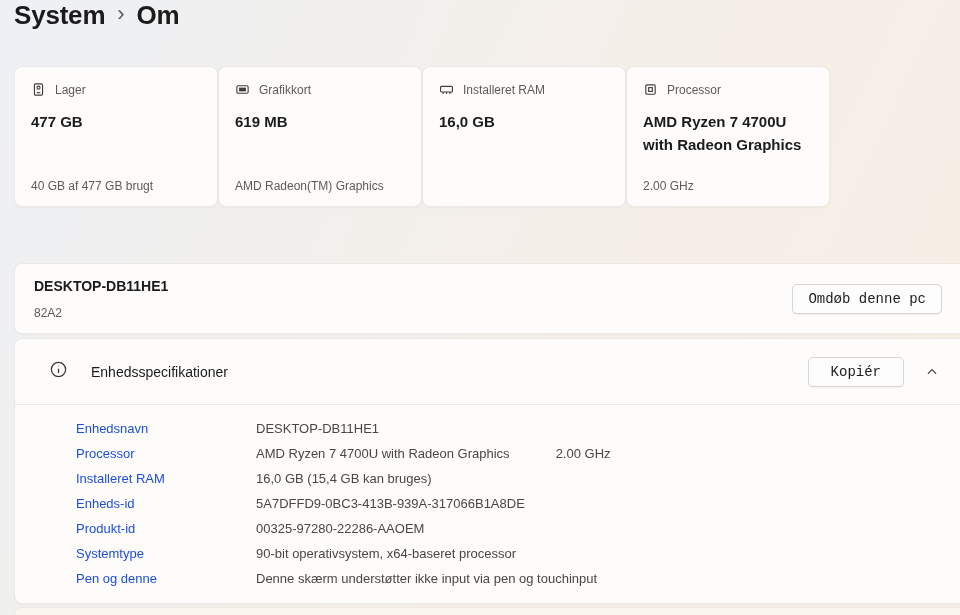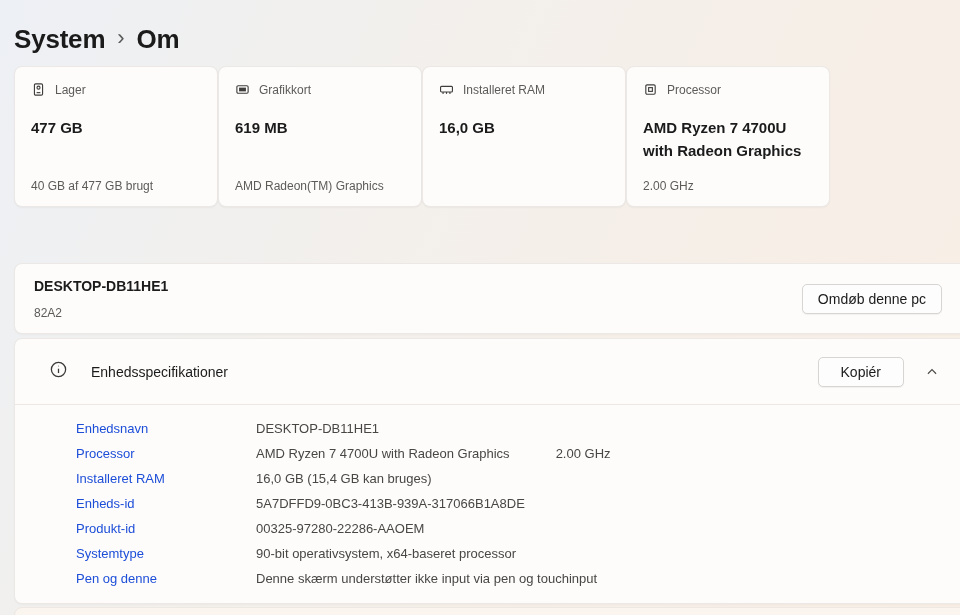--- a/index.html
+++ b/index.html
@@ -7,50 +7,50 @@
   .page {
     position: relative;
     width: 960px; height: 615px;
     overflow: hidden;
     background: linear-gradient(115deg, #edf0f5 0%, #f1f0ee 26%, #f5efe9 55%, #f8eee5 100%);
     font-family: "Liberation Sans", sans-serif;
     color: #1b1b1b;
   }
   
   .breadcrumb {
-    position: absolute; left: 14px; top: 24px;
+    position: absolute; left: 14px; top: 0;
     display: flex; align-items: center; gap: 12px;
     font-size: 26px; font-weight: 700; letter-spacing: -0.2px;
   }
   .crumb-sep { font-size: 22px; font-weight: 400; color: #5a5a5a; padding-bottom: 3px; }
   
   .cards { position: absolute; left: 14px; top: 66px; display: flex; }
   .card {
     width: 204px; height: 141px;
     background: #fdfcfb; border: 1px solid #ebe8e5; border-radius: 8px;
     box-shadow: 0 1px 2px rgba(0,0,0,.04);
     padding: 15px 16px 13px 16px;
     display: flex; flex-direction: column;
   }
   .card-head { display: flex; align-items: center; gap: 9px; color: #5d5b58; font-size: 12px; }
   .card-head svg { flex: 0 0 auto; display: block; }
-  .card-value { margin-top: 20px; font-size: 15px; font-weight: 700; line-height: 1.5; color: #1b1b1b; }
+  .card-value { margin-top: 14px; font-size: 15px; font-weight: 700; line-height: 1.5; color: #1b1b1b; }
   .card-detail { margin-top: auto; font-size: 12px; color: #5d5b58; min-height: 14px; }
   
   .panel {
     position: absolute; left: 14px; width: 954px;
     background: #fdfcfb; border: 1px solid #ebe8e5; border-radius: 8px;
     box-shadow: 0 1px 2px rgba(0,0,0,.03);
   }
   .device-card { top: 263px; height: 71px; display: flex; align-items: center; padding: 0 25px 0 19px; }
   .device-name { font-size: 14px; font-weight: 700; line-height: 1.3; }
   .device-model { font-size: 12px; color: #5d5b58; margin-top: 10px; }
   .win-btn {
     background: #fdfdfd; border: 1px solid #d7d4d1; border-radius: 5px;
-    font-family: Liberation Sans, sans-serif; font-size: 14px; color: #1b1b1b;
+    font-family: Liberation Mono, monospace; font-size: 14px; color: #1b1b1b;
     padding: 6px 15px; box-shadow: 0 1px 1px rgba(0,0,0,.05); cursor: pointer;
   }
   .rename-btn { margin-left: auto; }
   .expander { top: 338px; }
   .exp-header { height: 65px; display: flex; align-items: center; padding: 0 26px 0 34px; cursor: pointer; }
   .exp-title { font-size: 14px; margin-left: 23px; }
   .copy-btn { margin-left: auto; padding: 6px 22px; }
   .chev-btn { margin-left: 19px; background: none; border: none; padding: 2px; cursor: pointer; display: flex; }
   .exp-divider { height: 1px; background: #ece8e3; }
   .exp-content { padding: 11px 0 12px 61px; }

